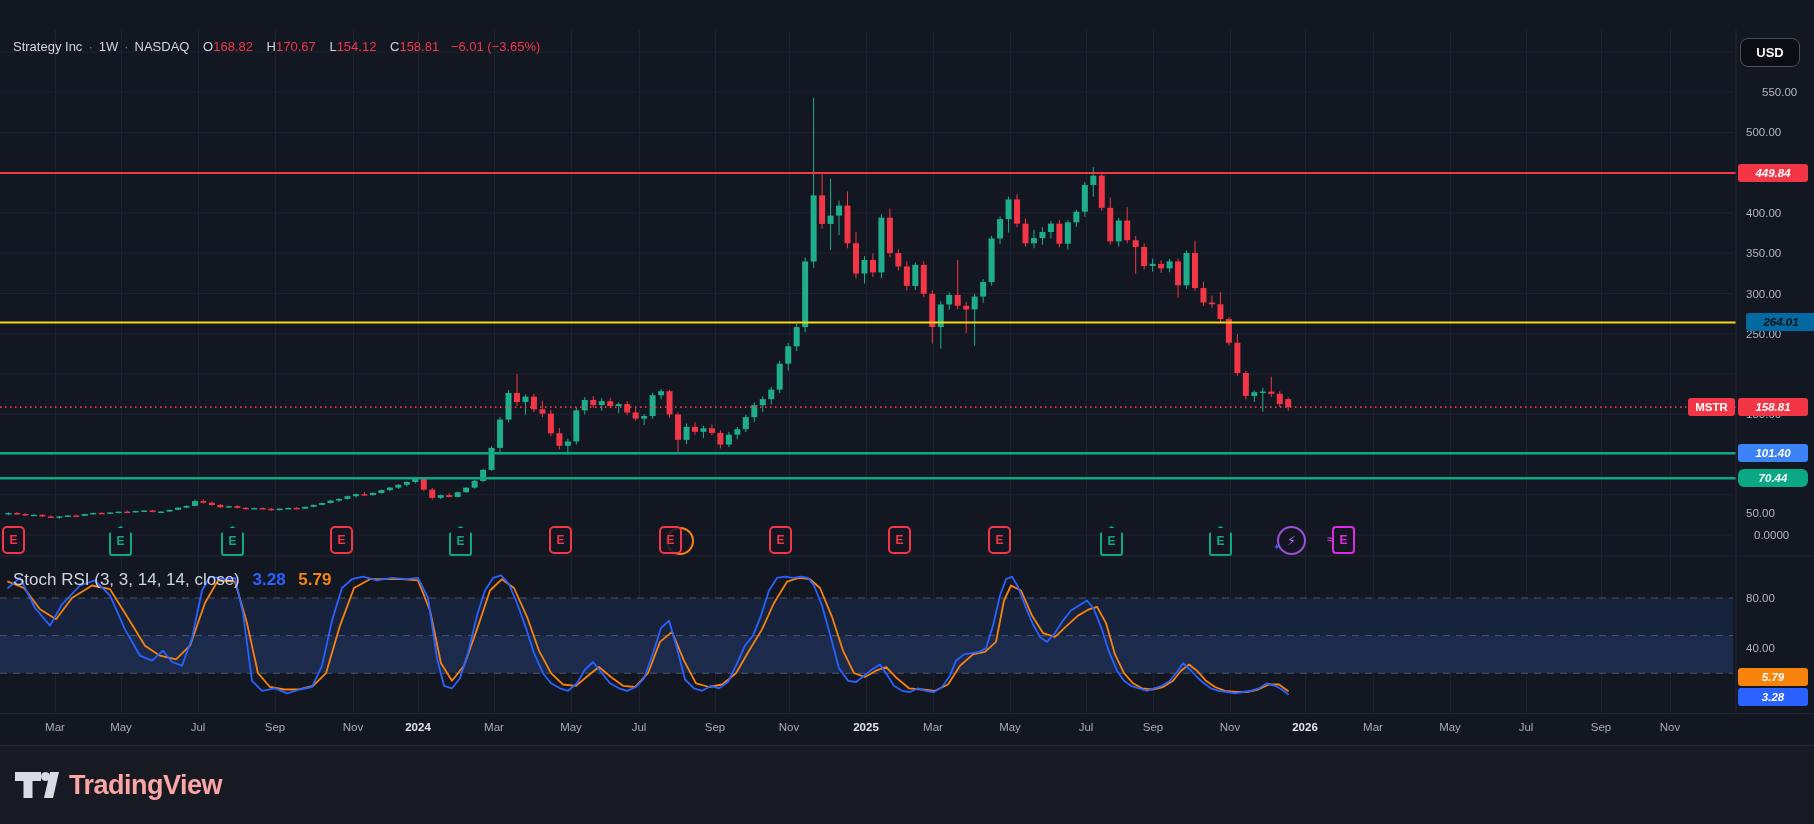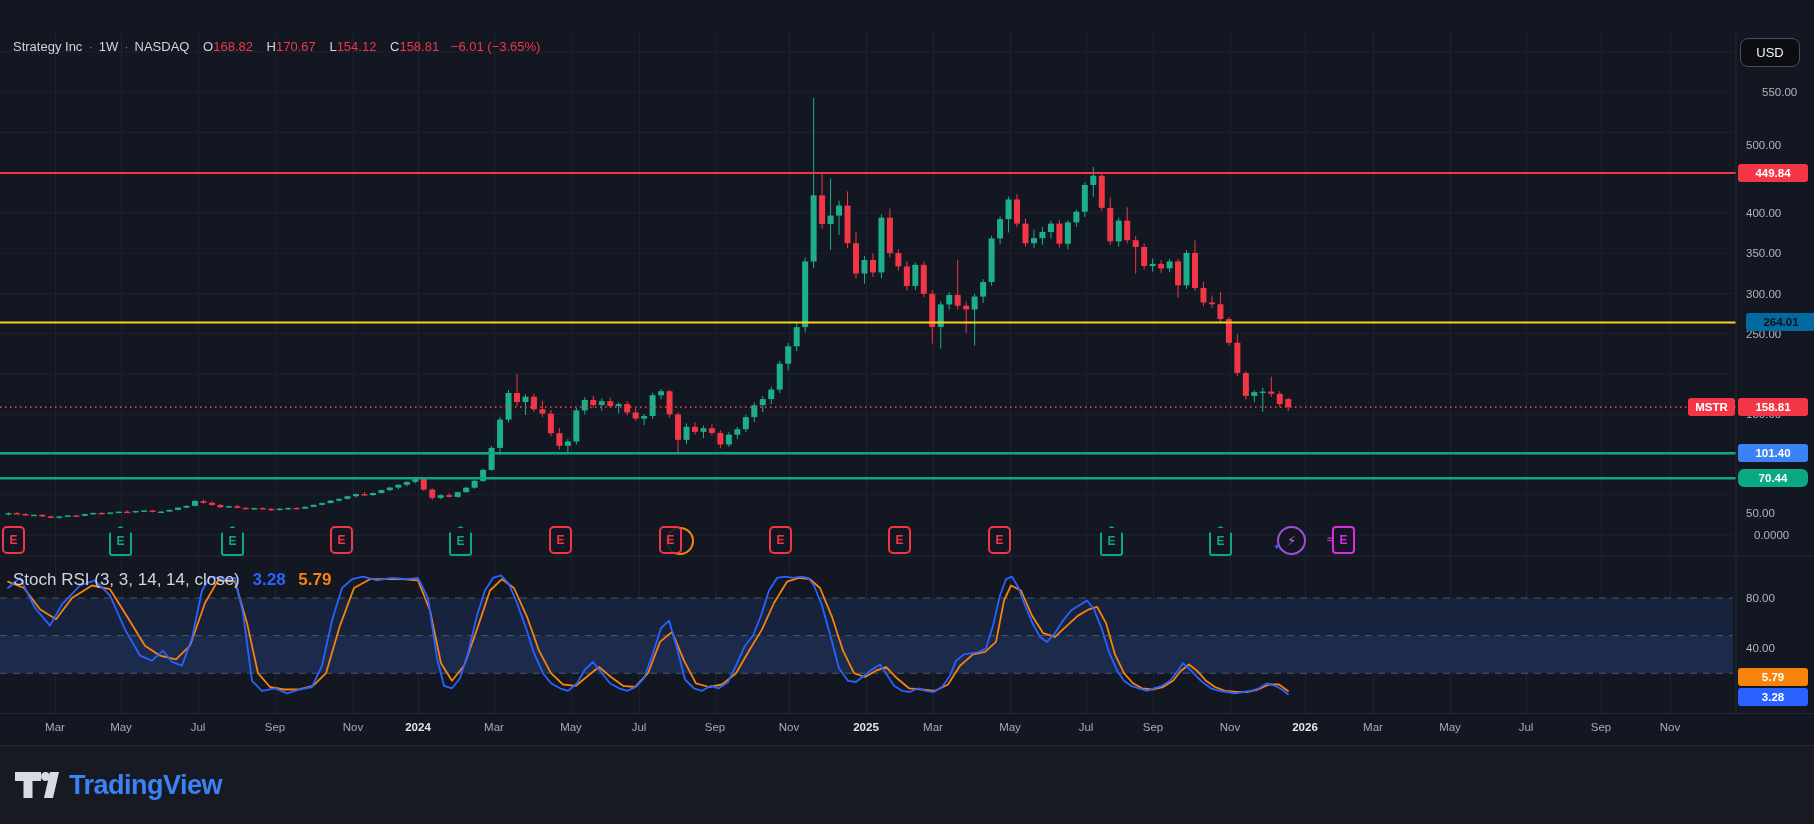--- a/index.html
+++ b/index.html
@@ -8,27 +8,27 @@
   #hdr{position:absolute;left:0;top:0;width:1814px;height:30px;background:#161a25;
        color:#e8eaf0;font-size:13.5px;line-height:30px;padding-left:13px;box-sizing:border-box;
        border-bottom:1px solid #20242f;z-index:30;white-space:nowrap;}
   #chart-svg{position:absolute;left:0;top:0;z-index:1;}
   #legend{position:absolute;left:13px;top:39px;z-index:20;font-size:13px;color:#d1d4dc;white-space:nowrap;}
   #legend .sep{color:#787b86;margin:0 6px;}
   #legend .olabel{color:#d1d4dc;margin-left:10px;}
   #legend .oval{color:#f23645;}
   #legend .chg{color:#f23645;margin-left:8px;}
   #usd-btn{position:absolute;left:1740px;top:38px;width:58px;height:27px;background:#0b0d13;
-       border:1.5px solid #4a4e5a;border-radius:8px;color:#f0f3fa;font-size:13px;font-weight:normal;
+       border:1.5px solid #4a4e5a;border-radius:8px;color:#f0f3fa;font-size:13px;font-weight:bold;
        display:flex;align-items:center;justify-content:center;z-index:25;cursor:pointer;}
   #price-axis{position:absolute;left:1737px;top:30px;width:77px;height:683px;z-index:10;}
   .pl{position:absolute;left:9px;transform:translateY(-50%);color:#b2b5be;font-size:11.5px;z-index:1;}
   .badge{position:absolute;left:1px;width:70px;height:18px;transform:translateY(-50%);
        border-radius:3px;font-size:11.5px;font-weight:bold;display:flex;align-items:center;
-       justify-content:center;z-index:3;}
+       justify-content:center;z-index:3;font-style:italic;}
   #ticker-badge{position:absolute;left:1688px;width:47px;height:18px;transform:translateY(-50%);
        border-radius:3px;background:#f23645;color:#fff;font-size:11.5px;font-weight:bold;
        display:flex;align-items:center;justify-content:center;z-index:12;}
   #stoch-legend{position:absolute;left:13px;top:570px;z-index:20;font-size:17px;color:#d1d4dc;white-space:nowrap;}
   #stoch-legend .kv{color:#2962ff;margin-left:8px;font-weight:bold;}
   #stoch-legend .dv{color:#f7830c;margin-left:8px;font-weight:bold;}
   #events{position:absolute;left:0;top:0;z-index:15;}
   .ev{position:absolute;width:19px;height:24px;display:flex;align-items:center;justify-content:center;
       font-size:12px;font-weight:bold;border:2px solid;border-radius:5px;background:rgba(19,23,34,.88);
       cursor:pointer;}
@@ -44,21 +44,21 @@
   .ev.mag{border-color:#dd2ce0;color:#dd2ce0;border-radius:4px;}
   .tilde{position:absolute;left:-7px;top:5px;font-size:11px;color:#dd2ce0;}
   #time-axis{position:absolute;left:0;top:713px;width:1814px;height:32px;background:#131722;
       border-top:1px solid #242835;z-index:8;}
   .tl{position:absolute;top:7px;transform:translateX(-50%);color:#a8abb5;font-size:11.5px;}
   .tl.year{color:#e2e5ec;font-weight:bold;}
   #bottombar{position:absolute;left:0;top:745px;width:1814px;height:79px;background:#171a23;
       border-top:1px solid #262a36;z-index:8;display:flex;align-items:center;}
   #tv-logo{display:flex;align-items:center;margin-left:15px;}
   #tv-mark{margin-right:10px;}
-  #tv-name{color:#3b82f6;font-size:27px;font-weight:bold;letter-spacing:-0.5px;}
+  #tv-name{color:#fca5a5;font-size:27px;font-weight:bold;letter-spacing:-0.5px;}
 </style>
 </head>
 <body>
 
 <div id="app">
   <svg id="chart-svg" width="1814" height="745">
       <rect x="0" y="0" width="1814" height="745" fill="#131722"></rect>
       <line x1="55.5" y1="30" x2="55.5" y2="713" stroke="#1e2230" stroke-width="1"></line>
       <line x1="121.5" y1="30" x2="121.5" y2="713" stroke="#1e2230" stroke-width="1"></line>
       <line x1="198.5" y1="30" x2="198.5" y2="713" stroke="#1e2230" stroke-width="1"></line>
@@ -424,21 +424,21 @@
     <span class="olabel">H</span><span class="oval">170.67</span>
     <span class="olabel">L</span><span class="oval">154.12</span>
     <span class="olabel">C</span><span class="oval">158.81</span>
     <span class="chg">−6.01 (−3.65%)</span>
   </div>
 
   <div id="usd-btn">USD</div>
 
   <div id="price-axis">
       <div class="pl" style="top: 62.25px; padding-left: 16px;">550.00</div>
-      <div class="pl" style="top: 115px;">500.00</div>
+      <div class="pl" style="top: 102px;">500.00</div>
       <div class="pl" style="top: 183px;">400.00</div>
       <div class="pl" style="top: 223.25px;">350.00</div>
       <div class="pl" style="top: 263.5px;">300.00</div>
       <div class="pl" style="top: 303.75px;">250.00</div>
       <div class="pl" style="top: 344px; margin-top: 36px;">200.00</div>
       <div class="pl" style="top: 384.25px;">150.00</div>
       <div class="pl" style="top: 464.75px; margin-top: 18px;">50.00</div>
       <div class="pl" style="top: 505px; padding-left: 8px;">0.0000</div>
       <div class="badge" style="top: 142.879px; background: rgb(242, 54, 69); color: rgb(255, 255, 255);">449.84</div>
       <div class="badge" style="top: 292.472px; background: #0369a1; color: rgb(17, 17, 17); margin-left: 8px;">264.01</div>

